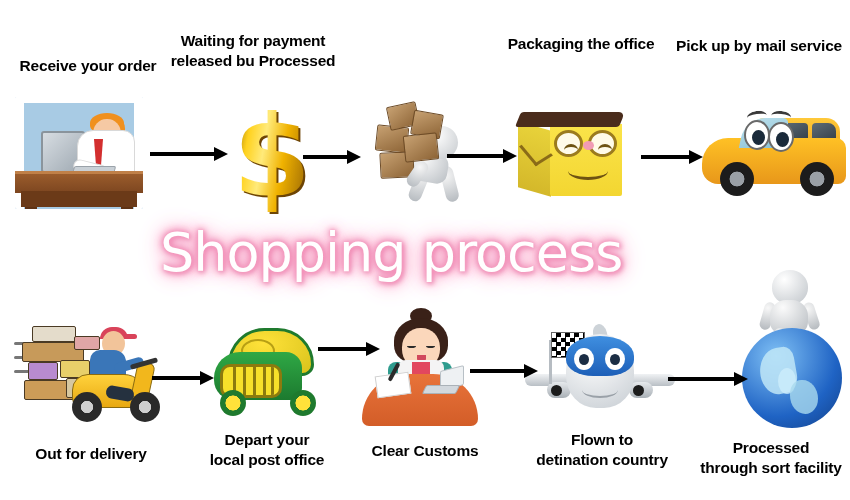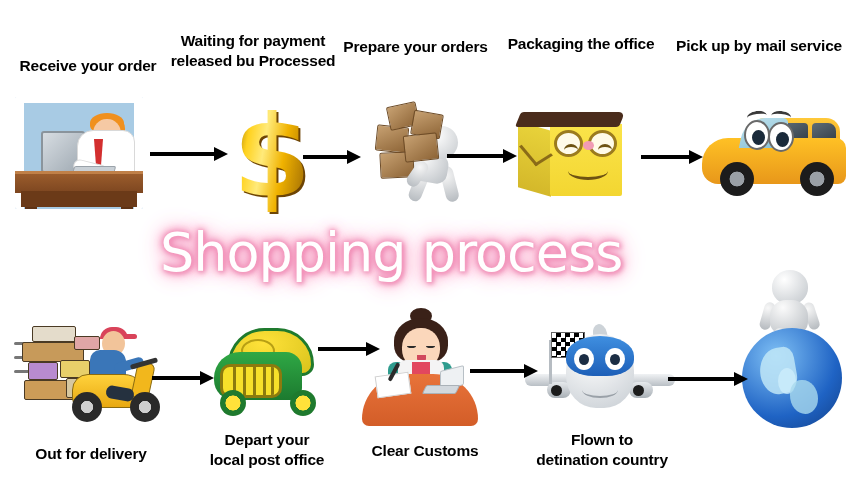--- a/index.html
+++ b/index.html
@@ -503,21 +503,20 @@
 </head>
 <body>
 
 <div class="stage">
 
   <div class="label" style="left:-2px; top:56px; width:180px;">Receive your order</div>
 
   <div class="label" style="left:160px; top:31px; width:186px;">Waiting for payment
 released bu Processed</div>
 
-  <div class="label" style="left:333px; top:37px; width:165px;">Prepare your orders</div>
 
   <div class="label" style="left:495px; top:34px; width:172px;">Packaging the office</div>
 
   <div class="label" style="left:666px; top:36px; width:186px;">Pick up by mail service</div>
 
   <div class="icon" style="left:15px; top:97px;">
     <div class="pc-frame">
       <div class="white-t"></div>
         <div class="white-l"></div>
         <div class="white-r"></div>
@@ -724,14 +723,16 @@
   <div class="label" style="left:2px; top:444px; width:178px;">Out for delivery</div>
 
   <div class="label" style="left:182px; top:430px; width:170px;">Depart your
 local post office</div>
 
   <div class="label" style="left:352px; top:441px; width:146px;">Clear Customs</div>
 
   <div class="label" style="left:506px; top:430px; width:192px;">Flown to
 detination country</div>
 
+  <div class="label" style="left:692px; top:438px; width:158px;">Processed
+through sort facility</div>
 
 </div>
 
 </body></html>

